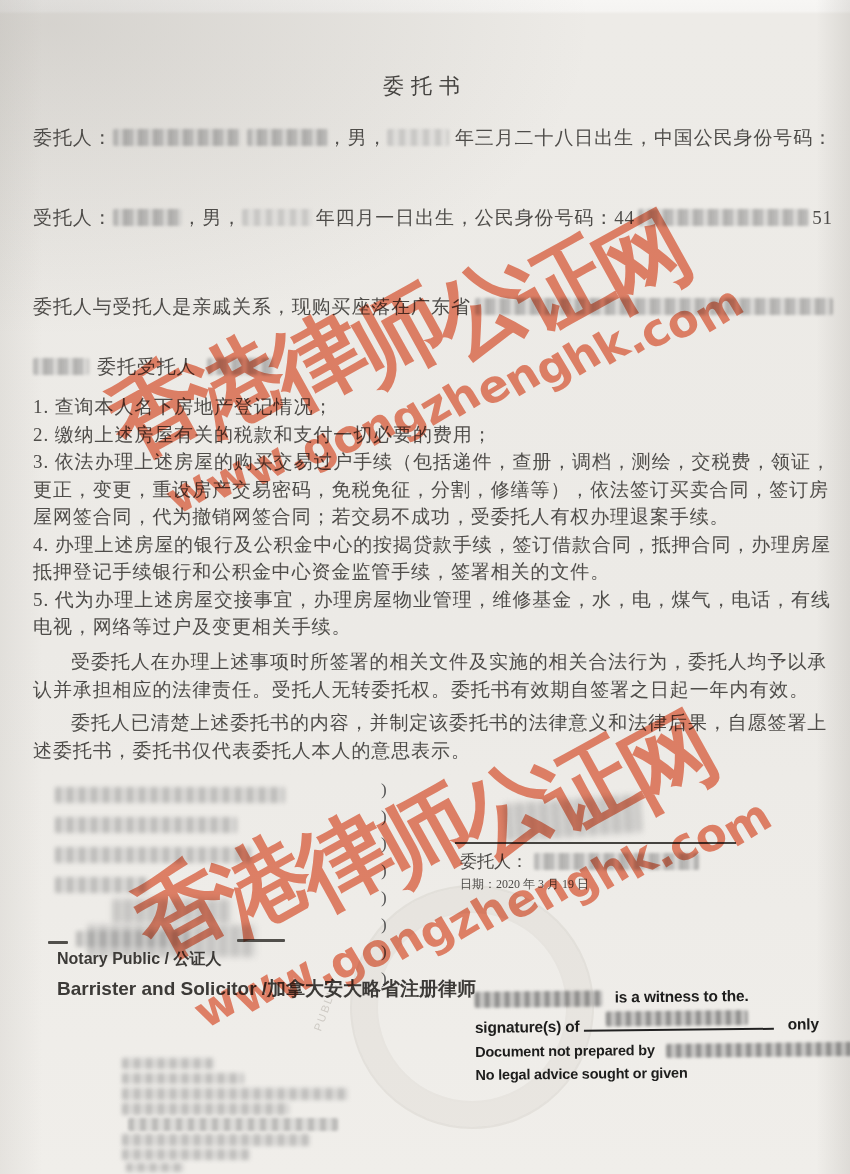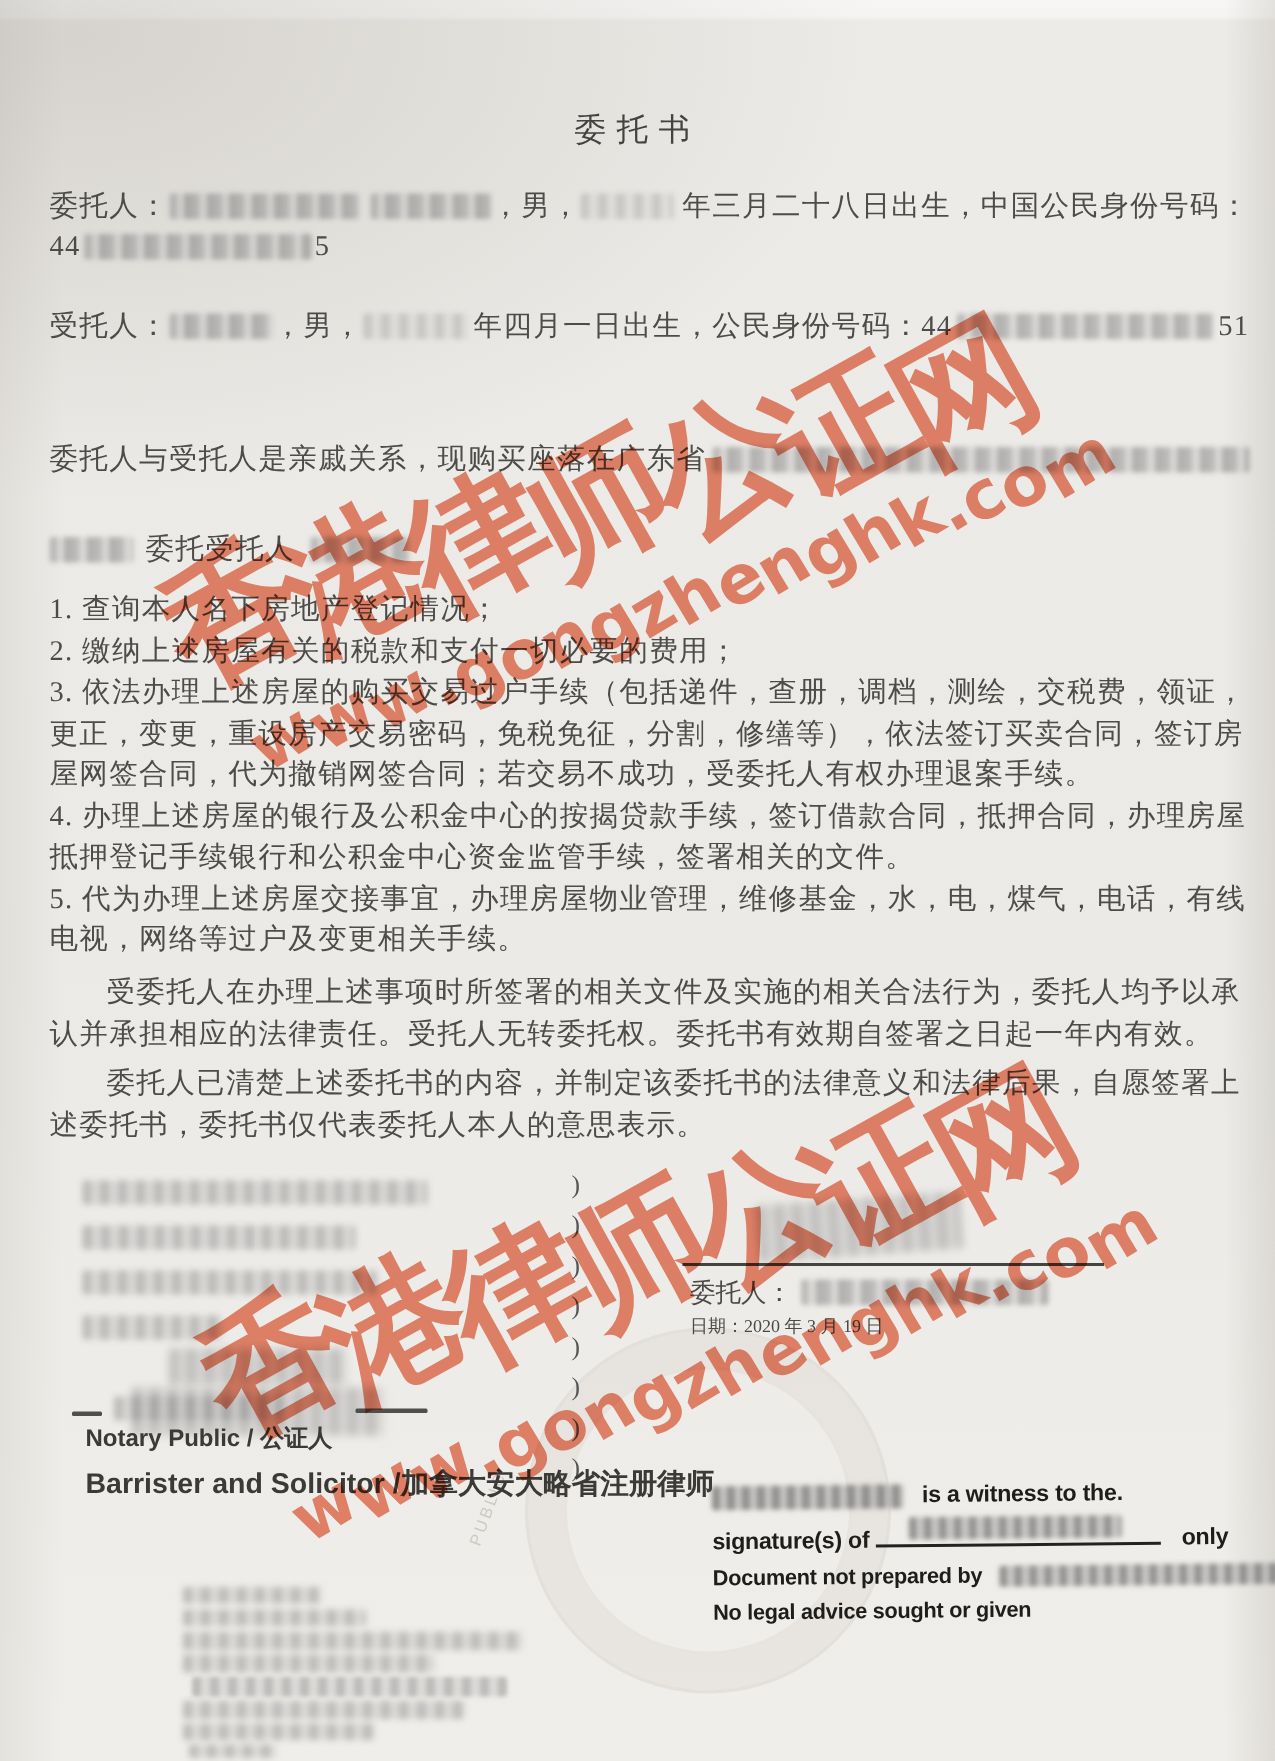--- a/index.html
+++ b/index.html
@@ -60,25 +60,20 @@
 
   <div class="doc-line flexline" style="top:124px;">
     <span>委托人：</span>
     <span class="rx" style="width:132px"></span>
     <span class="rx" style="width:84px;margin-left:7px"></span>
     <span>，男，</span>
     <span class="rx lite" style="width:64px;margin-right:6px"></span>
     <span>年三月二十八日出生，中国公民身份号码：</span>
   </div>
 
-  <div class="doc-line flexline" style="top:151px;">
-    <span>44</span>
-    <span class="rx" style="width:152px;margin:0 2px"></span>
-    <span>5</span>
-  </div>
 
   <div class="doc-line flexline" style="top:204px;">
     <span>受托人：</span>
     <span class="rx" style="width:70px"></span>
     <span>，男，</span>
     <span class="rx lite" style="width:70px;margin-right:4px"></span>
     <span>年四月一日出生，公民身份号码：44</span>
     <span class="rx" style="width:172px;margin:0 3px"></span>
     <span>51</span>
   </div>

